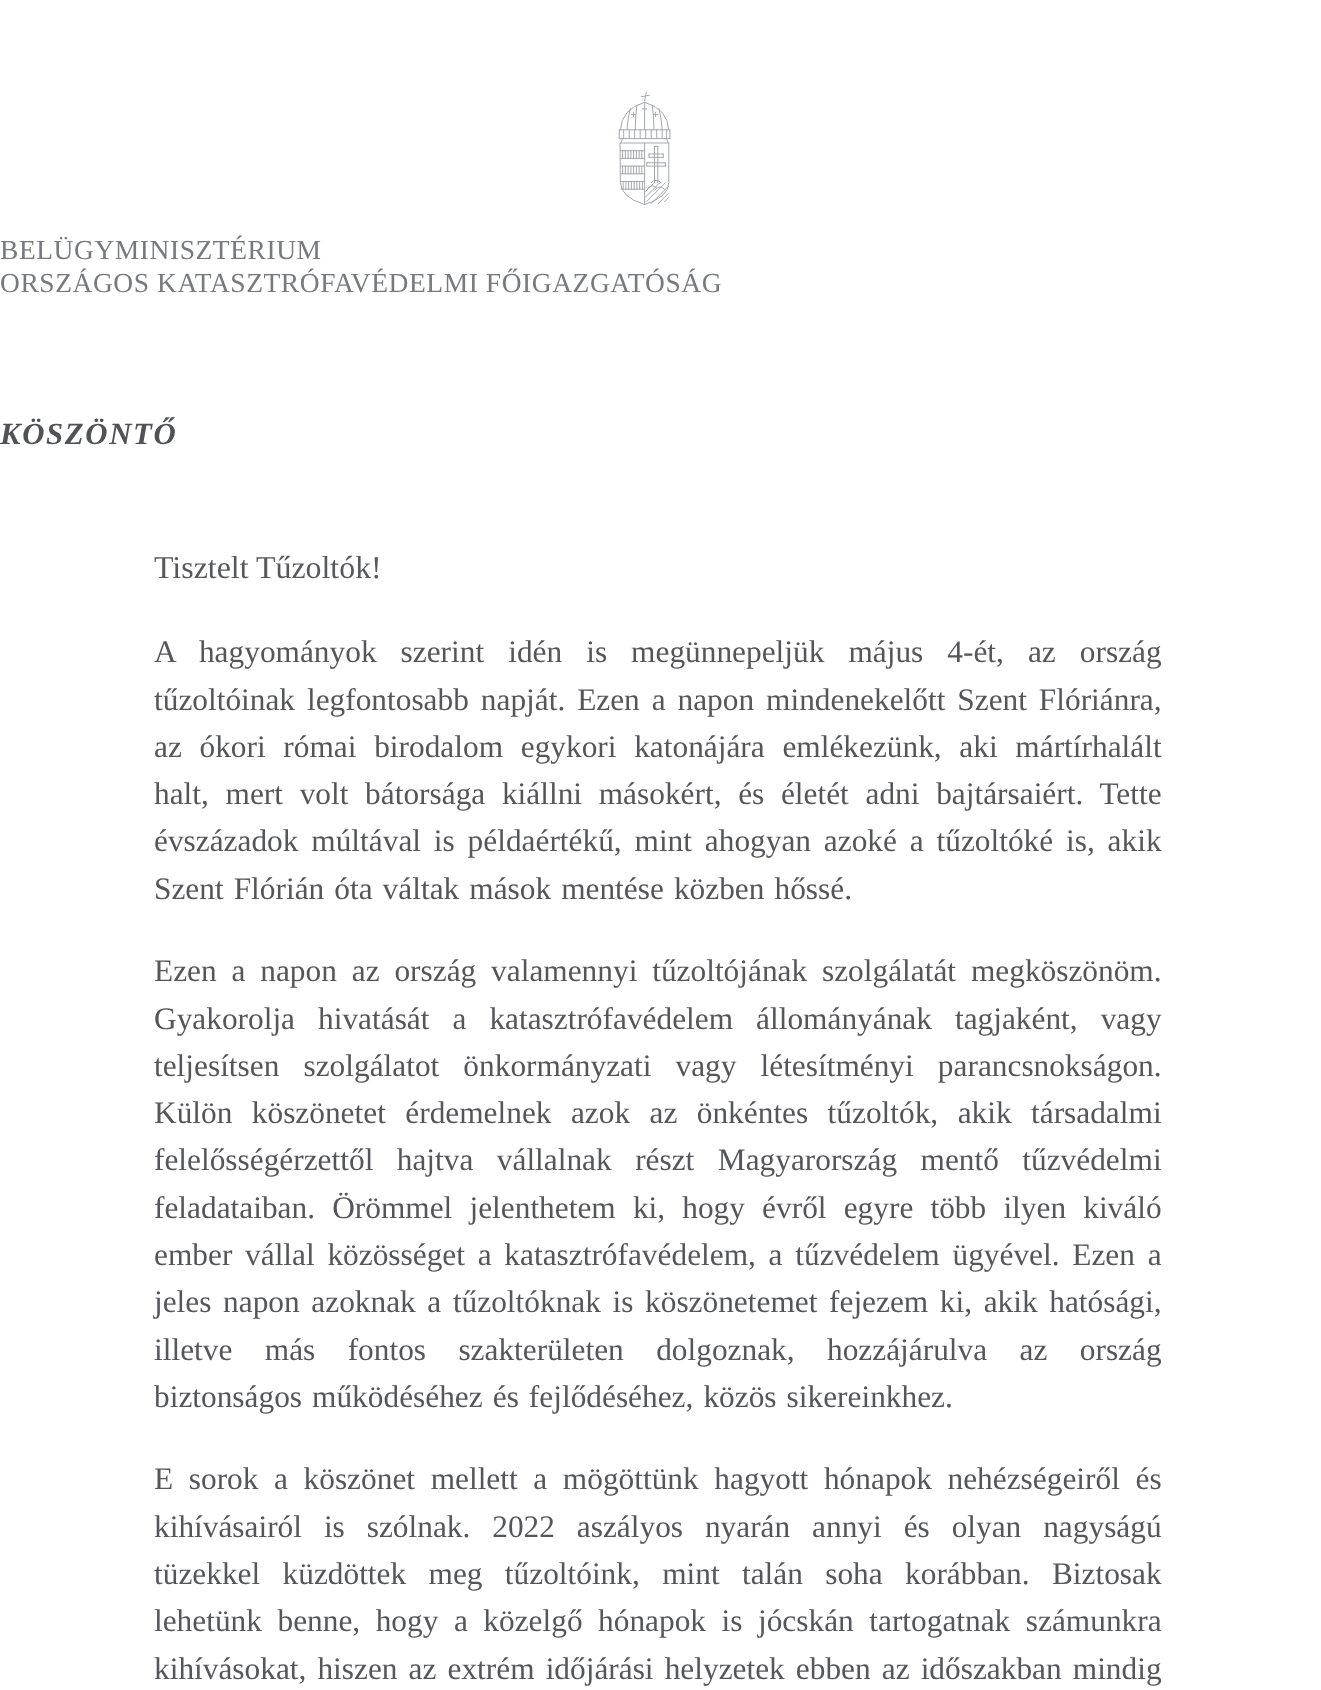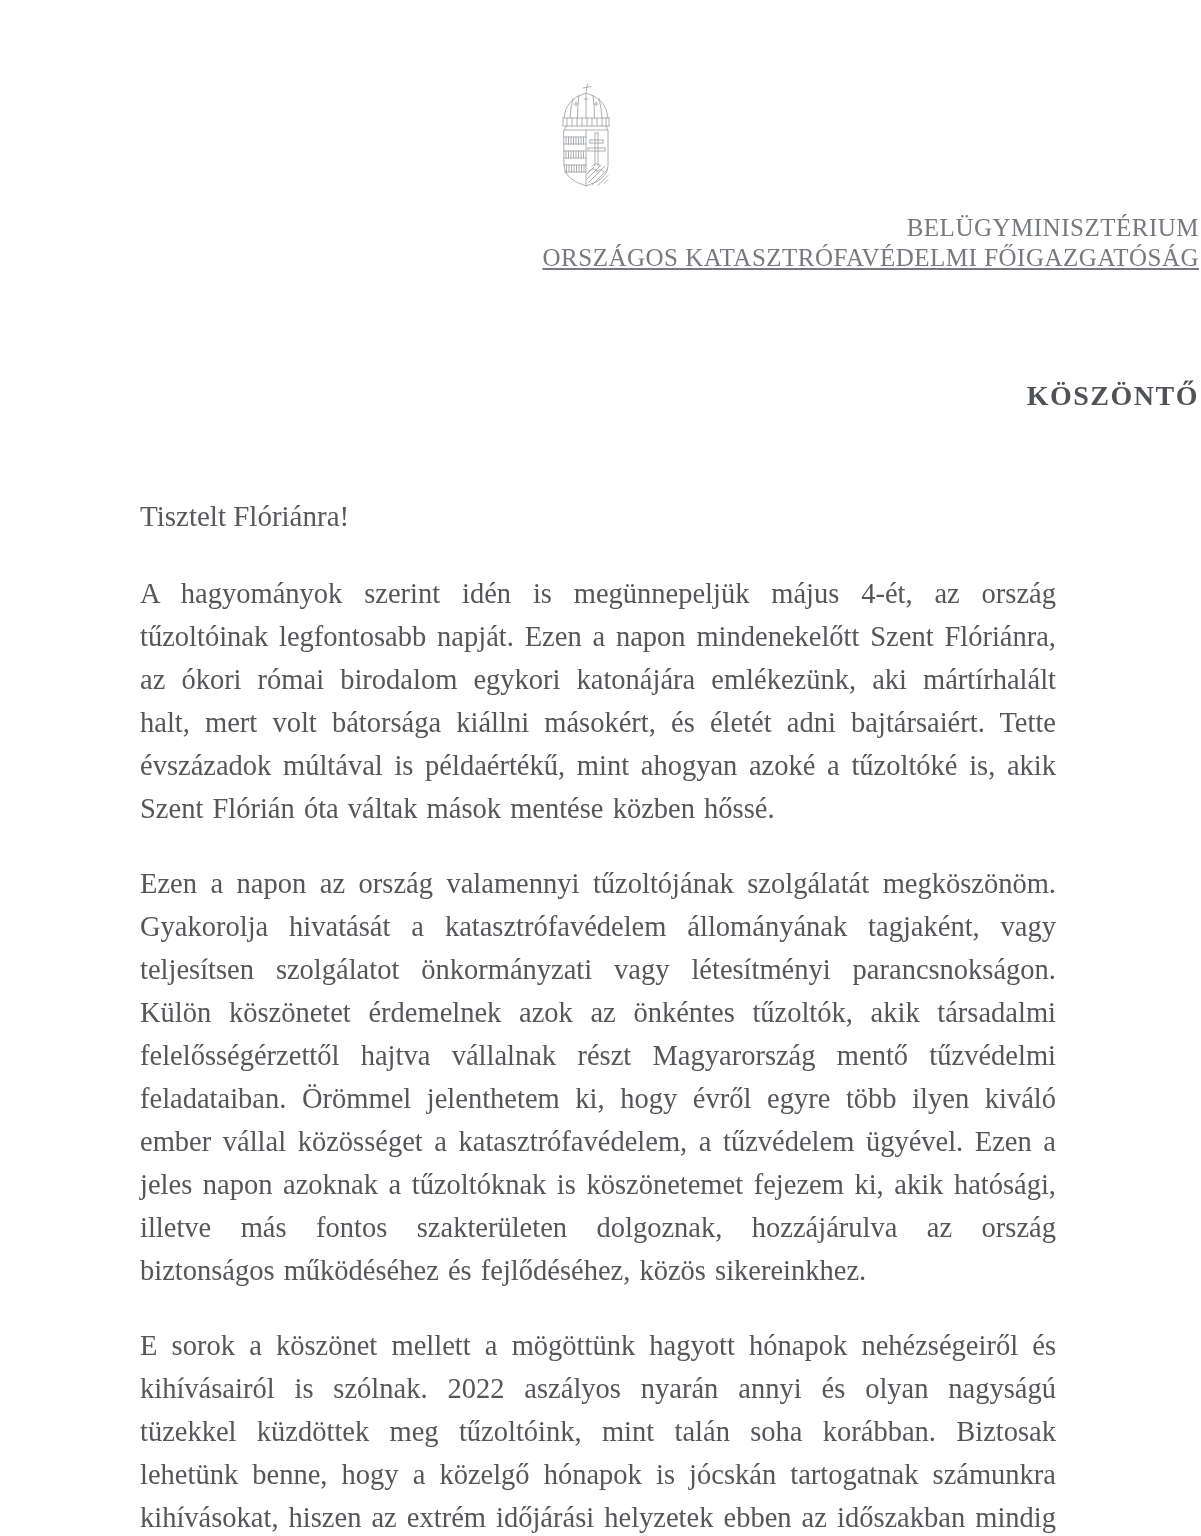--- a/index.html
+++ b/index.html
@@ -19,42 +19,41 @@
     position: absolute;
     left: 552px;
     top: 82px;
     width: 68px;
     height: 110px;
   }
   .centered-block {
     position: absolute;
     left: 0;
     width: 1176px;
-    text-align: right;
-    padding-left: 23px;
+    text-align: left;
   }
   .header-line {
     color: #76797d;
     font-size: 25px;
     letter-spacing: 0.5px;
     line-height: 28px;
     white-space: nowrap;
   }
   .hdr1 { top: 214px; }
-  .hdr2 { top: 244px; text-decoration: underline; }
+  .hdr2 { top: 244px; }
   .hdr3 { top: 298px; }
   .title-line {
     color: #4f5256;
     font-weight: bold;
     font-size: 28px;
     letter-spacing: 1.5px;
     line-height: 32px;
     white-space: nowrap;
   }
-  .ttl1 { top: 380px; }
+  .ttl1 { top: 380px; font-style: italic; }
   .ttl2 { top: 420px; }
   .salutation {
     position: absolute;
     left: 140px;
     top: 500px;
     color: #56585c;
     font-size: 29px;
   }
   .body-text {
     position: absolute;
@@ -116,21 +115,21 @@
 
       <path d="M35 92 L42 85 M35 97 L48 84 M36 101 L53 84 M40 103 L55.5 87.5 M46 103.5 L56 93.5 M52 101.5 L56 97.5"></path>
     </svg>
   </div>
 
   <div class="centered-block header-line hdr1">BELÜGYMINISZTÉRIUM</div>
   <div class="centered-block header-line hdr2">ORSZÁGOS KATASZTRÓFAVÉDELMI FŐIGAZGATÓSÁG</div>
 
   <div class="centered-block title-line ttl1">KÖSZÖNTŐ</div>
 
-  <div class="salutation">Tisztelt Flóriánra!</div>
+  <div class="salutation">Tisztelt Tűzoltók!</div>
 
   <div class="body-text">
     <p>A hagyományok szerint idén is megünnepeljük május 4-ét, az ország tűzoltóinak legfontosabb napját. Ezen a napon mindenekelőtt Szent Flóriánra, az ókori római birodalom egykori katonájára emlékezünk, aki mártírhalált halt, mert volt bátorsága kiállni másokért, és életét adni bajtársaiért. Tette évszázadok múltával is példaértékű, mint ahogyan azoké a tűzoltóké is, akik Szent Flórián óta váltak mások mentése közben hőssé.</p>
     <p>Ezen a napon az ország valamennyi tűzoltójának szolgálatát megköszönöm. Gyakorolja hivatását a katasztrófavédelem állományának tagjaként, vagy teljesítsen szolgálatot önkormányzati vagy létesítményi parancsnokságon. Külön köszönetet érdemelnek azok az önkéntes tűzoltók, akik társadalmi felelősségérzettől hajtva vállalnak részt Magyarország mentő tűzvédelmi feladataiban. Örömmel jelenthetem ki, hogy évről egyre több ilyen kiváló ember vállal közösséget a katasztrófavédelem, a tűzvédelem ügyével. Ezen a jeles napon azoknak a tűzoltóknak is köszönetemet fejezem ki, akik hatósági, illetve más fontos szakterületen dolgoznak, hozzájárulva az ország biztonságos működéséhez és fejlődéséhez, közös sikereinkhez.</p>
     <p>E sorok a köszönet mellett a mögöttünk hagyott hónapok nehézségeiről és kihívásairól is szólnak. 2022 aszályos nyarán annyi és olyan nagyságú tüzekkel küzdöttek meg tűzoltóink, mint talán soha korábban. Biztosak lehetünk benne, hogy a közelgő hónapok is jócskán tartogatnak számunkra kihívásokat, hiszen az extrém időjárási helyzetek ebben az időszakban mindig különösen sok feladatot rónak a szervezetre.</p>
   </div>
 
 </div>
 
 </body></html>

